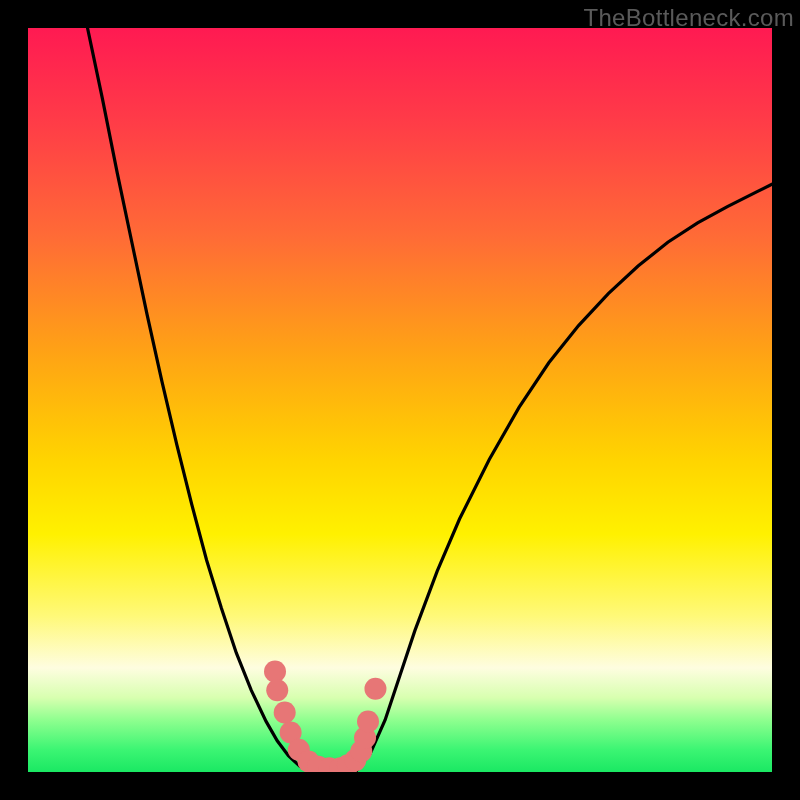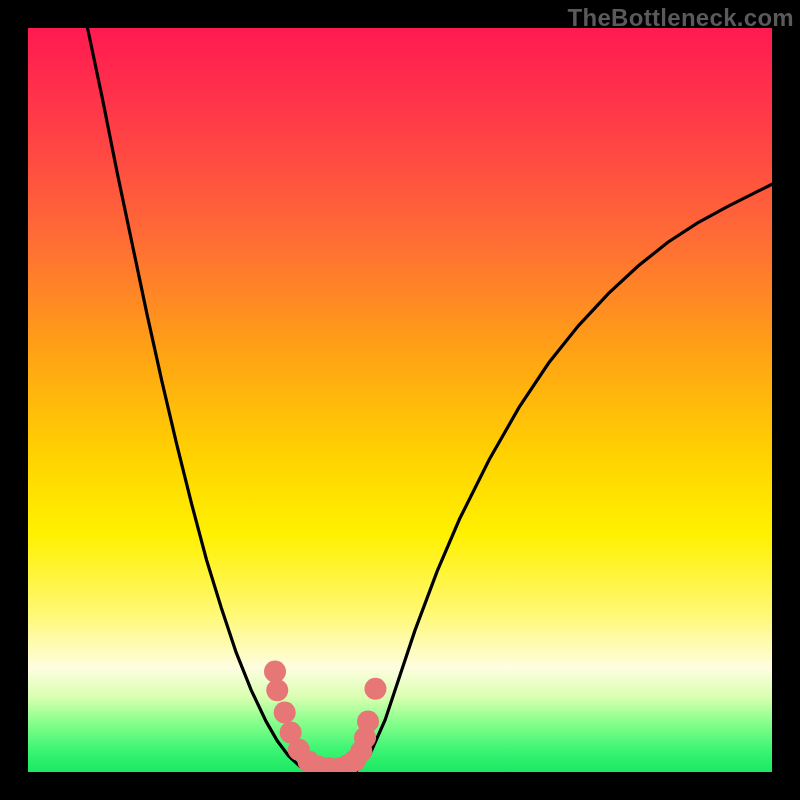--- a/index.html
+++ b/index.html
@@ -48,21 +48,21 @@
     width: 744px;
     height: 744px;
     pointer-events: none;
   }
   .watermark {
     position: absolute;
     top: 4px;
     right: 6px;
     color: #5a5a5a;
     font-size: 24px;
-    font-weight: 700;
+    font-weight: 400;
     letter-spacing: 0.3px;
   }
 </style>
 </head>
 <body>
 
 <div class="watermark">TheBottleneck.com</div>
 
 <div class="frame">
   <div class="plot"></div>

